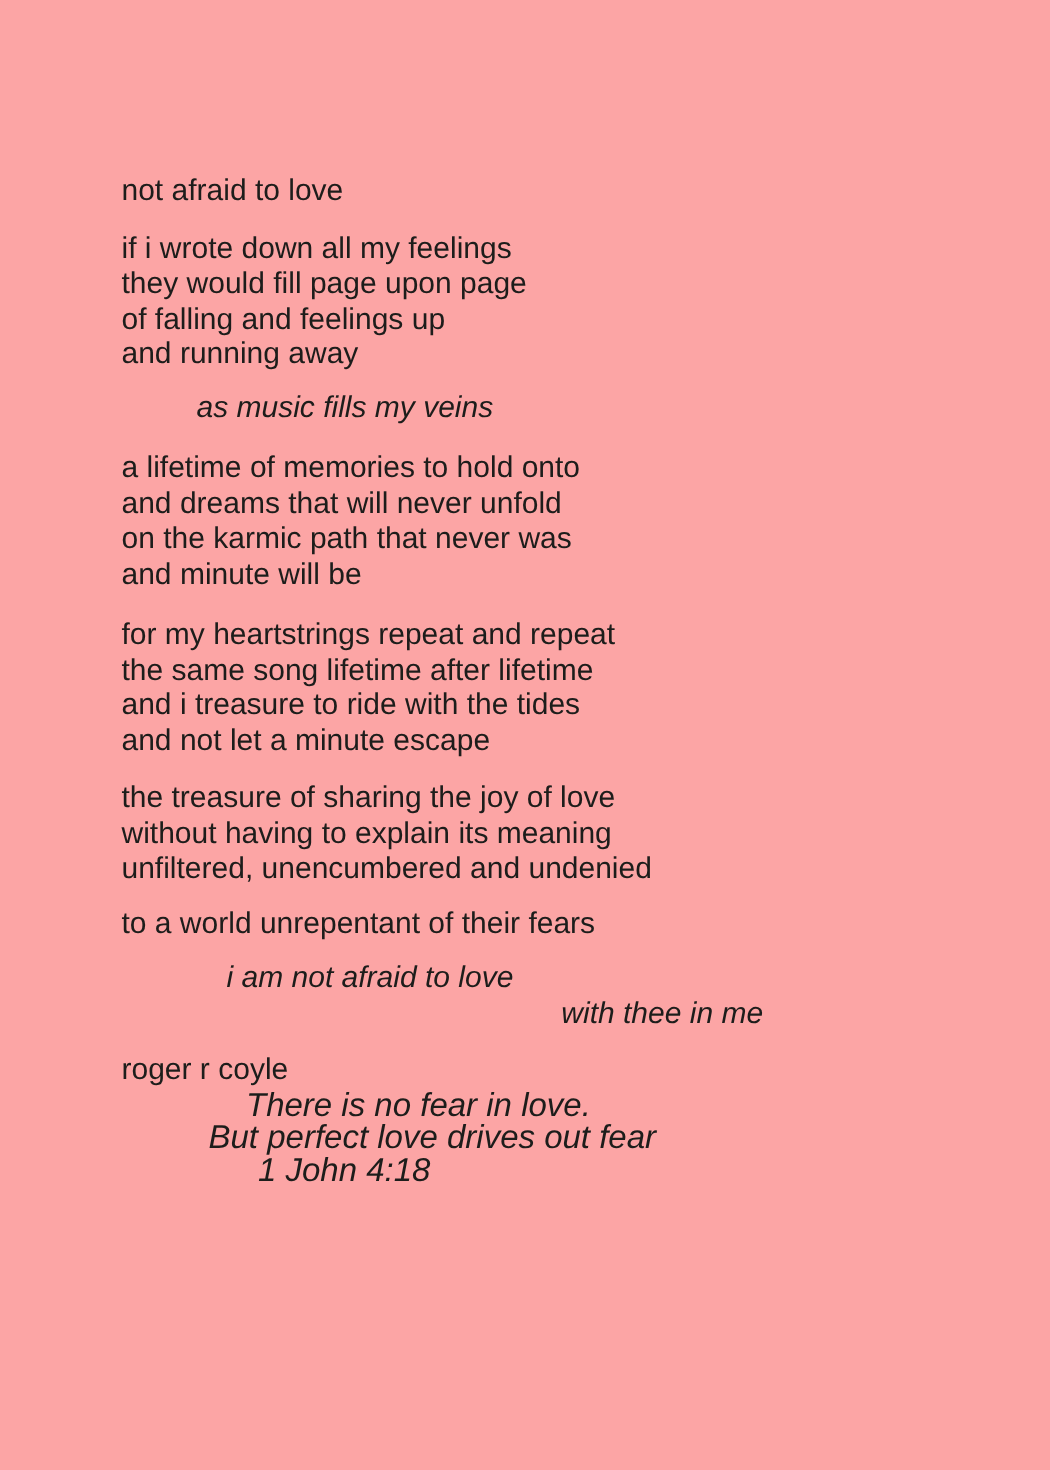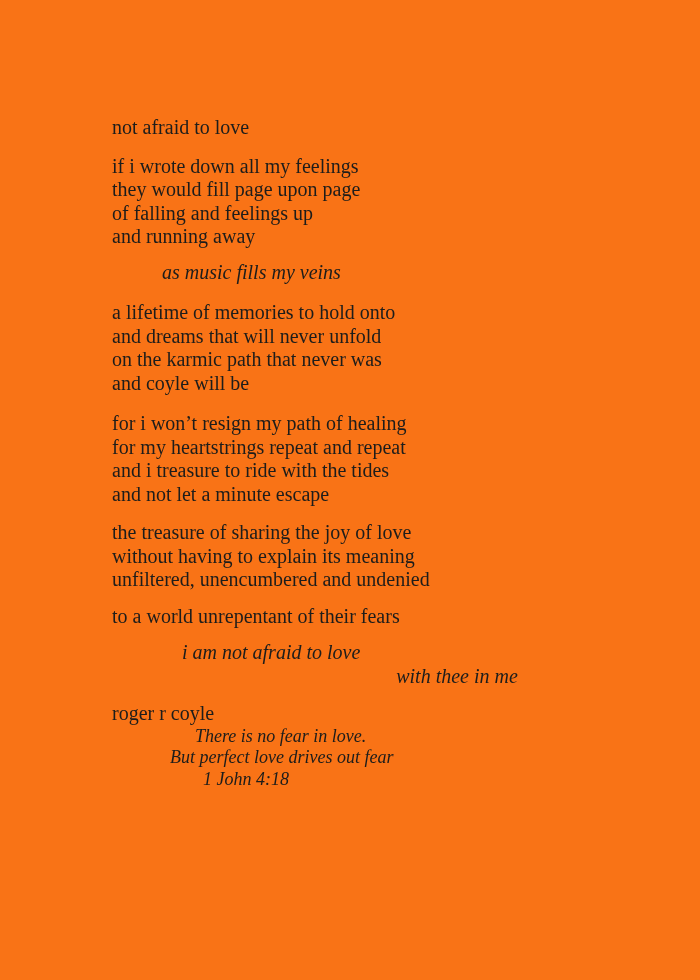--- a/index.html
+++ b/index.html
@@ -5,26 +5,26 @@
   html, body {
     margin: 0;
     padding: 0;
     background: #ffffff;
   }
   .page {
     position: relative;
     width: 700px;
     height: 980px;
     box-sizing: border-box;
-    background: #f97316;
+    background: #fca5a5;
     color: #1d1d1b;
-    font-family: Liberation Serif, serif;
+    font-family: Liberation Sans, sans-serif;
     font-size: 20px;
     line-height: 23.5px;
-    padding: 116px 0 0 112px;
+    padding: 116px 0 0 81px;
     overflow: hidden;
   }
   .line {
     white-space: nowrap;
   }
   .title {
     margin-bottom: 15px;
   }
   .stanza { margin: 0; }
   .stanza.italic .line { font-style: italic; }
@@ -42,21 +42,21 @@
   .ind125 { margin-left: 91px; }
   .signature {
     line-height: 23.5px;
   }
   .date {
     font-size: 17px;
     line-height: 20px;
     margin-bottom: 17px;
   }
   .scripture {
-    font-size: 18px;
+    font-size: 22px;
     line-height: 21.5px;
     font-style: italic;
   }
 </style>
 </head>
 <body>
 
 <div class="page">
 
   <div class="title line">not afraid to love</div>
@@ -69,26 +69,26 @@
   </div>
 
   <div class="stanza italic mb17">
     <div class="line ind50">as music fills my veins</div>
   </div>
 
   <div class="stanza mb17">
     <div class="line">a lifetime of memories to hold onto</div>
     <div class="line">and dreams that will never unfold</div>
     <div class="line">on the karmic path that never was</div>
-    <div class="line">and coyle will be</div>
+    <div class="line">and minute will be</div>
   </div>
 
   <div class="stanza mb15">
-    <div class="line">for i won’t resign my path of healing</div>
     <div class="line">for my heartstrings repeat and repeat</div>
+    <div class="line">the same song lifetime after lifetime</div>
     <div class="line">and i treasure to ride with the tides</div>
     <div class="line">and not let a minute escape</div>
   </div>
 
   <div class="stanza mb13">
     <div class="line">the treasure of sharing the joy of love</div>
     <div class="line">without having to explain its meaning</div>
     <div class="line">unfiltered, unencumbered and undenied</div>
   </div>
 

